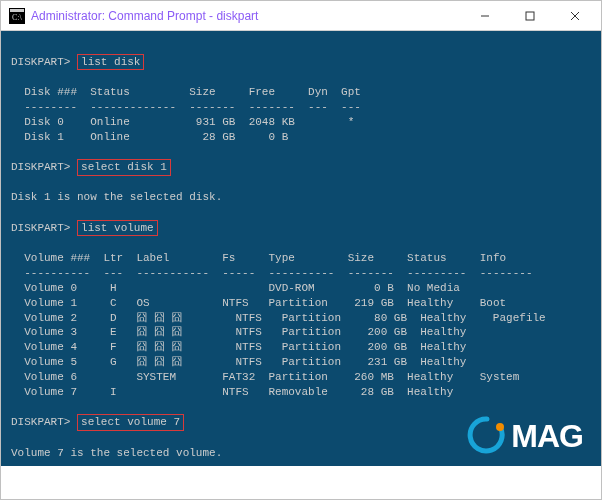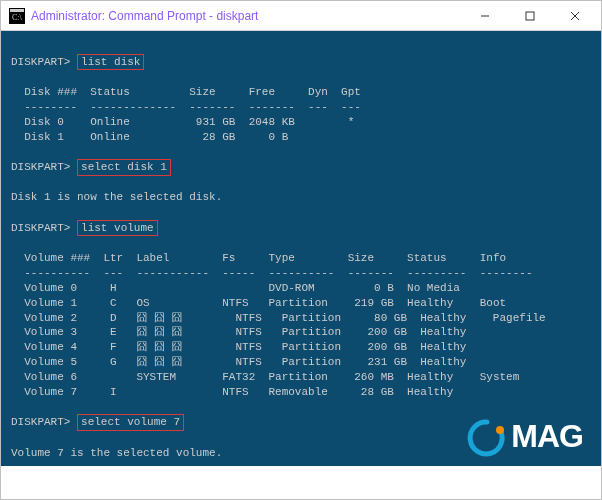--- a/index.html
+++ b/index.html
@@ -44,21 +44,21 @@
   }
   .hl {
     border: 1.5px solid #d83a3a;
     padding: 0 3px;
     display: inline-block;
     line-height: 1.3;
   }
   .logo {
     position: absolute;
     right: 18px; bottom: 8px;
-    display: flex; align-items: flex-end;
+    display: flex; align-items: flex-start;
     gap: 4px;
   }
   .logo svg { display: block; }
   .logo-text {
     font-family: Arial, Helvetica, sans-serif;
     font-weight: 900;
     font-size: 32px;
     letter-spacing: -1px;
     color: #fff;
   }

